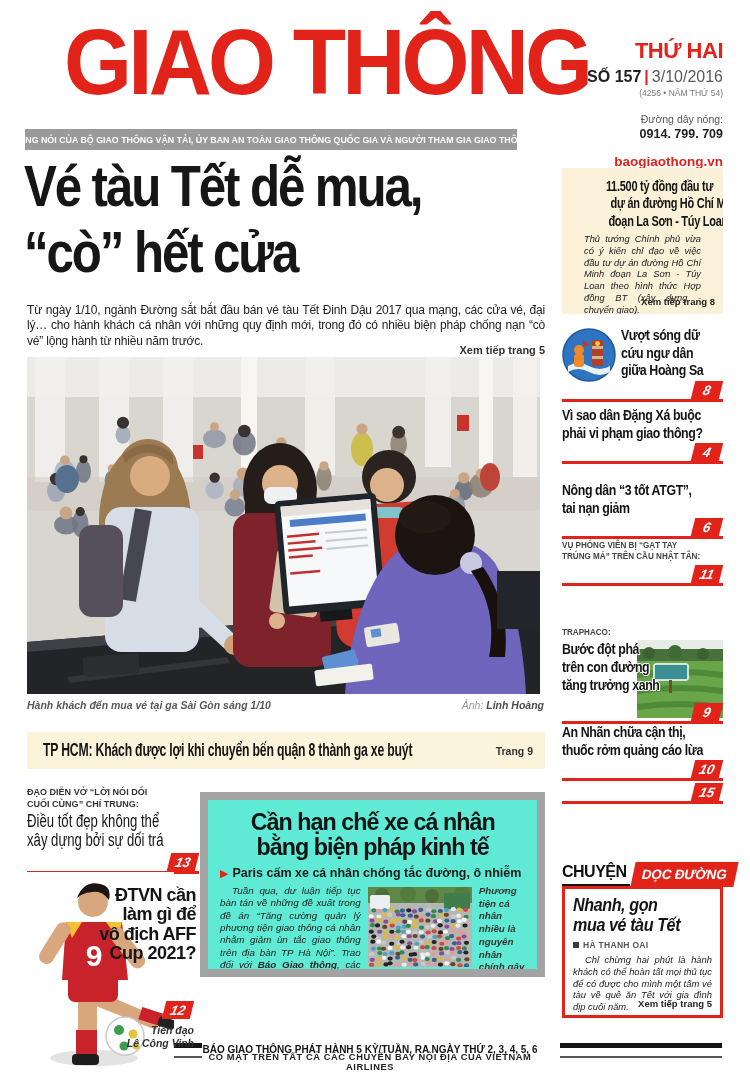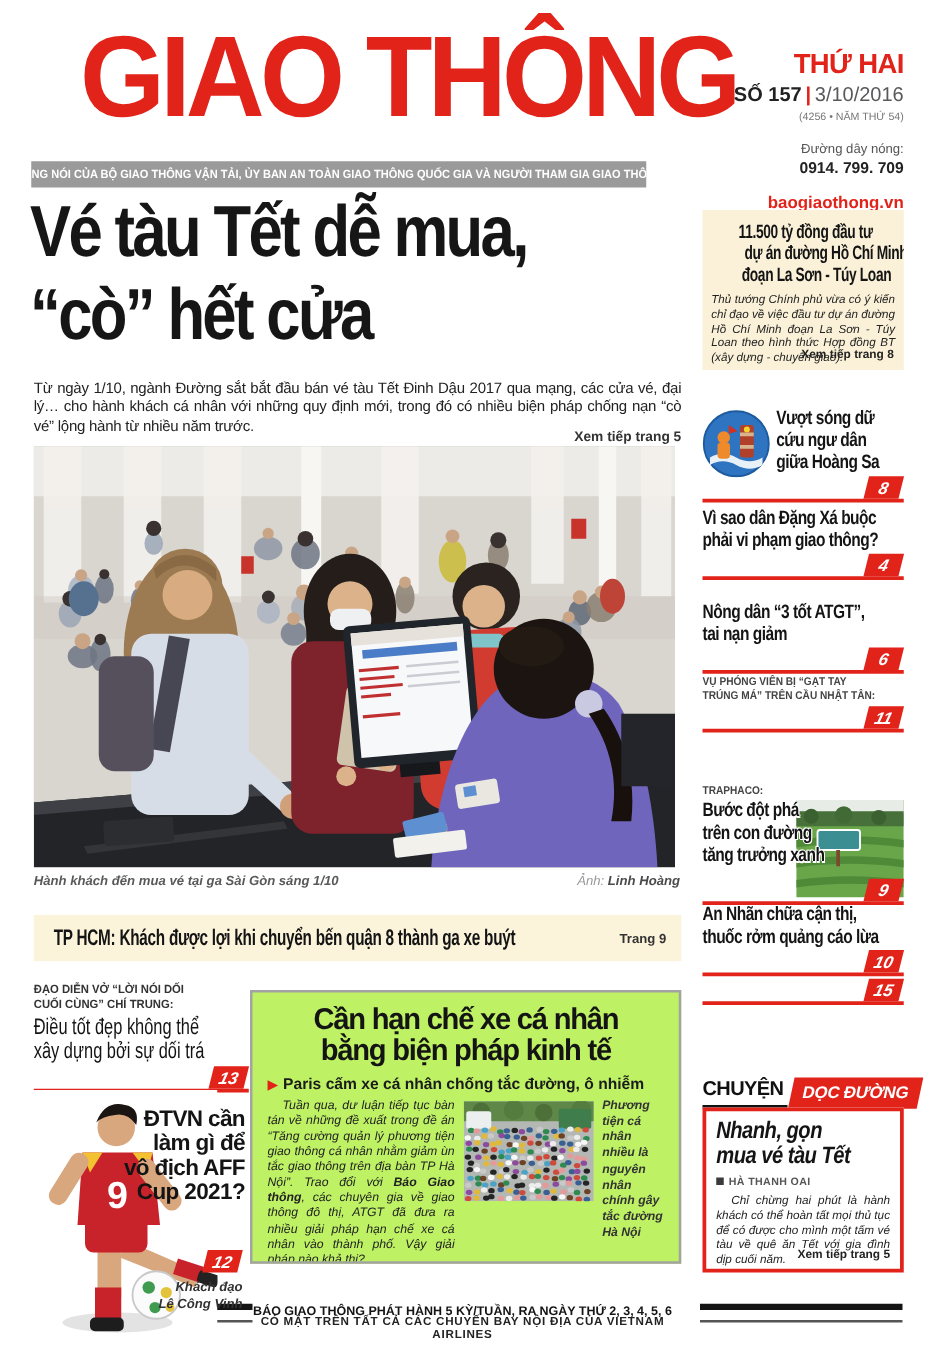--- a/index.html
+++ b/index.html
@@ -67,36 +67,36 @@
 
   
   .foot-photo{position:absolute;left:22px;top:872px;width:152px;height:200px;z-index:2;}
   .foot-hl{position:absolute;left:98px;top:886px;width:98px;text-align:right;font-size:18px;
            font-weight:bold;line-height:1.08;letter-spacing:-0.5px;color:#141414;z-index:3;}
   .foot-badge{position:absolute;left:164px;top:1000px;z-index:3;}
   .foot-cap{position:absolute;left:98px;top:1024px;width:96px;text-align:right;font-size:10.5px;
             font-style:italic;font-weight:bold;color:#333;line-height:1.25;z-index:3;}
 
   
-  .tbox{position:absolute;left:200px;top:792px;width:345px;height:219px;background:#bef264;
-        border:2px solid #a3a3a3;box-sizing:border-box;overflow:hidden;padding:10px 12px 6px;}
+  .tbox{position:absolute;left:200px;top:792px;width:345px;height:185px;background:#5eead4;
+        border:8px solid #a3a3a3;box-sizing:border-box;overflow:hidden;padding:10px 12px 6px;}
   .tbox-hl{text-align:center;font-size:24px;font-weight:bold;line-height:1.04;color:#141414;letter-spacing:-1px;}
   .tbox-hl .cxc{transform:scaleX(0.97);}
   .tbox-sub{margin-top:6px;font-size:12.5px;font-weight:bold;color:#1b1b1b;}
   .tbox-sub .arr{color:var(--red);font-size:11px;margin-right:4px;}
   .tbox-cols{display:flex;margin-top:5px;gap:7px;}
   .tbody{width:158px;font-size:9.8px;font-style:italic;line-height:1.26;text-align:justify;color:#222;}
   .tbody .ind{display:inline-block;width:12px;}
   .tbody b{font-style:italic;}
   .t-photo{width:104px;height:80px;flex:0 0 auto;margin-top:2px;}
   .t-cap{width:52px;font-size:9.8px;font-style:italic;font-weight:bold;color:#333;line-height:1.3;}
 
   
-  .fbox{position:absolute;left:562px;top:168px;width:161px;height:128px;background:var(--cream);
-        box-sizing:border-box;padding:9px 7px;overflow:hidden;}
+  .fbox{position:absolute;left:562px;top:168px;width:161px;height:146px;background:var(--cream);
+        box-sizing:border-box;padding:9px 22px;overflow:hidden;}
   .fbox-hl{text-align:center;font-size:15.5px;font-weight:bold;line-height:1.12;color:#141414;letter-spacing:-0.4px;}
   .fbox-hl .cxc{transform:scaleX(0.71);}
   .fbox-body{margin-top:5px;font-size:9.3px;font-style:italic;line-height:1.27;text-align:justify;color:#222;}
   .fbox-cont{position:absolute;right:8px;bottom:7px;font-size:9.5px;font-weight:bold;color:#222;}
 
   .s-item{position:absolute;left:562px;width:161px;}
   .s-hl{font-size:15.5px;font-weight:bold;line-height:1.14;color:#141414;letter-spacing:-0.5px;}
   .s-hl .cx{transform:scaleX(0.8);}
   .s-kick{font-size:9px;font-weight:bold;color:#444;line-height:1.25;}
   .s-kick .cx{transform:scaleX(0.9);}
@@ -349,21 +349,21 @@
       <circle cx="111" cy="162" r="4.5" fill="#e3c23c"></circle>
       <circle cx="102" cy="174" r="4.5" fill="#3f9b4f"></circle>
       <circle cx="114" cy="174" r="3.5" fill="#e3c23c"></circle>
     </svg>
   </div>
   <div class="foot-hl">ĐTVN cần làm gì để vô địch AFF Cup 2021?</div>
   <div class="foot-badge">
     <span class="pb" style="position:static;display:inline-flex;">12</span>
   </div>
   <div class="foot-cap">
-    <span>Khách đạo</span><br>
+    <span>Tiền đạo</span><br>
     <span>Lê Công Vinh</span>
   </div>
 
   <div class="tbox">
     <div class="tbox-hl">
       <span class="cxc">Cần hạn chế xe cá nhân</span><br>
       <span class="cxc">bằng biện pháp kinh tế</span>
     </div>
     <div class="tbox-sub">
       <span class="arr">▶</span><span>Paris cấm xe cá nhân chống tắc đường, ô nhiễm</span>

